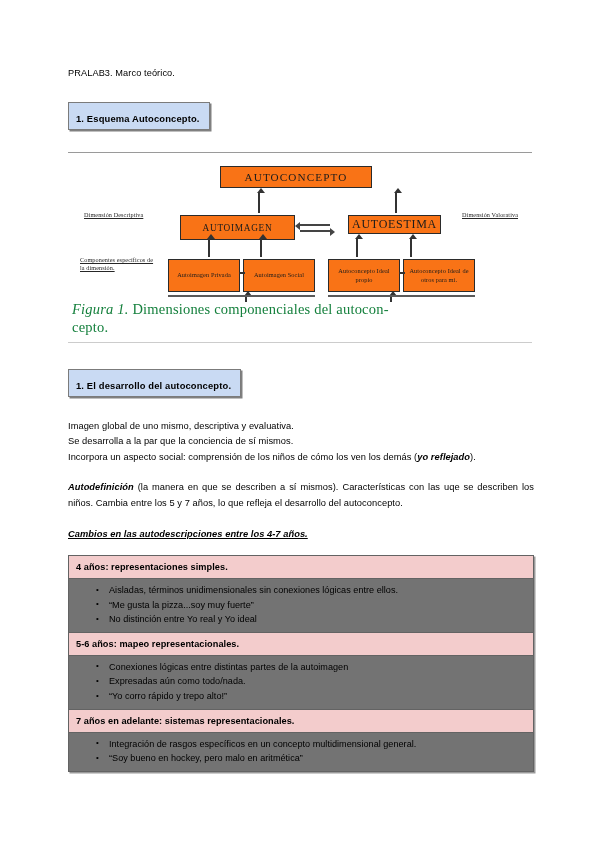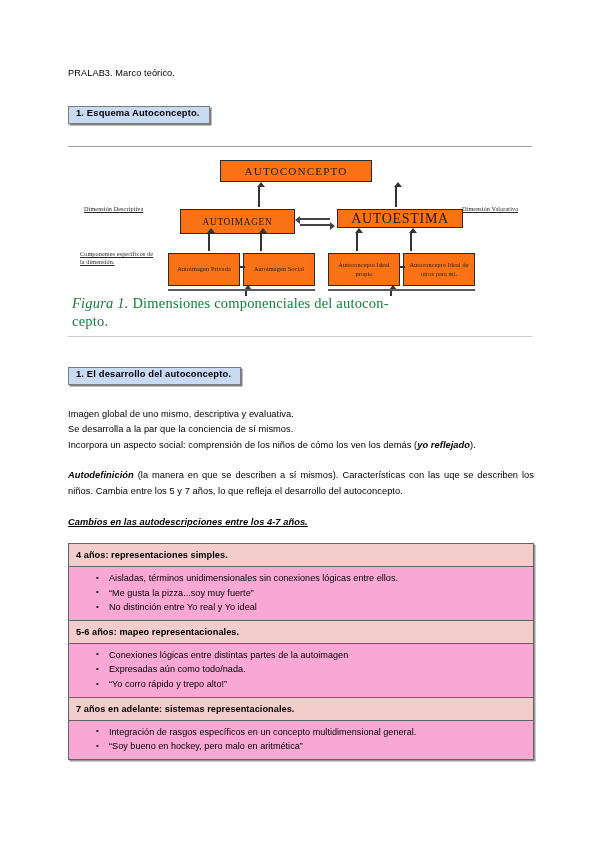--- a/index.html
+++ b/index.html
@@ -38,21 +38,21 @@
   }
 
   
   .section-head {
     display: inline-block;
     background: #c9daf3;
     border: 1px solid #7b7b7b;
     box-shadow: 1.5px 1.5px 0 #808080;
     font-size: 9.4px;
     font-weight: bold;
-    padding: 0 9px 5px 7px;
+    padding: 10px 9px 5px 7px;
     line-height: 11px;
     letter-spacing: .15px;
     white-space: nowrap;
   }
   .head-wrap-1 { margin-bottom: 22px; }
   .head-wrap-2 { margin-bottom: 22px; }
 
   
   .figure-box {
     width: 464px;
@@ -82,22 +82,22 @@
   }
   .dbox.top {
     left: 152px; top: 4px; width: 152px; height: 22px;
     font-size: 11.2px; letter-spacing: 1.1px; font-weight: normal;
   }
   .dbox.mid-l {
     left: 112px; top: 53px; width: 115px; height: 25px;
     font-size: 9.3px; letter-spacing: .7px;
   }
   .dbox.mid-r {
-    left: 269px; top: 53px; width: 126px; height: 19px;
-    font-size: 14px; letter-spacing: .7px;
+    left: 280px; top: 53px; width: 93px; height: 19px;
+    font-size: 12px; letter-spacing: .7px;
   }
   .dbox.leaf {
     top: 97px; width: 72px; height: 33px;
     font-size: 6.3px; line-height: 8.6px;
     letter-spacing: .1px;
     padding: 0 2px;
   }
   .dbox.leaf.l1 { left: 100px; }
   .dbox.leaf.l2 { left: 175px; }
   .dbox.leaf.l3 { left: 260px; }
@@ -230,21 +230,21 @@
   .ageTable td.hdr {
     background: #f3cccc;
     font-size: 9.2px;
     font-weight: bold;
     letter-spacing: .05px;
     padding: 5px 0 5px 7px;
     line-height: 12px;
     margin-left: 44px;
   }
   .ageTable td.bodycell {
-    background: #f9a8d4;
+    background: #737373;
     padding: 4px 6px 5px 6px;
   }
   ul.bullets {
     margin: 0;
     padding: 0 0 0 34px;
     list-style: none;
   }
   ul.bullets li {
     font-size: 9.1px;
     line-height: 14.6px;

